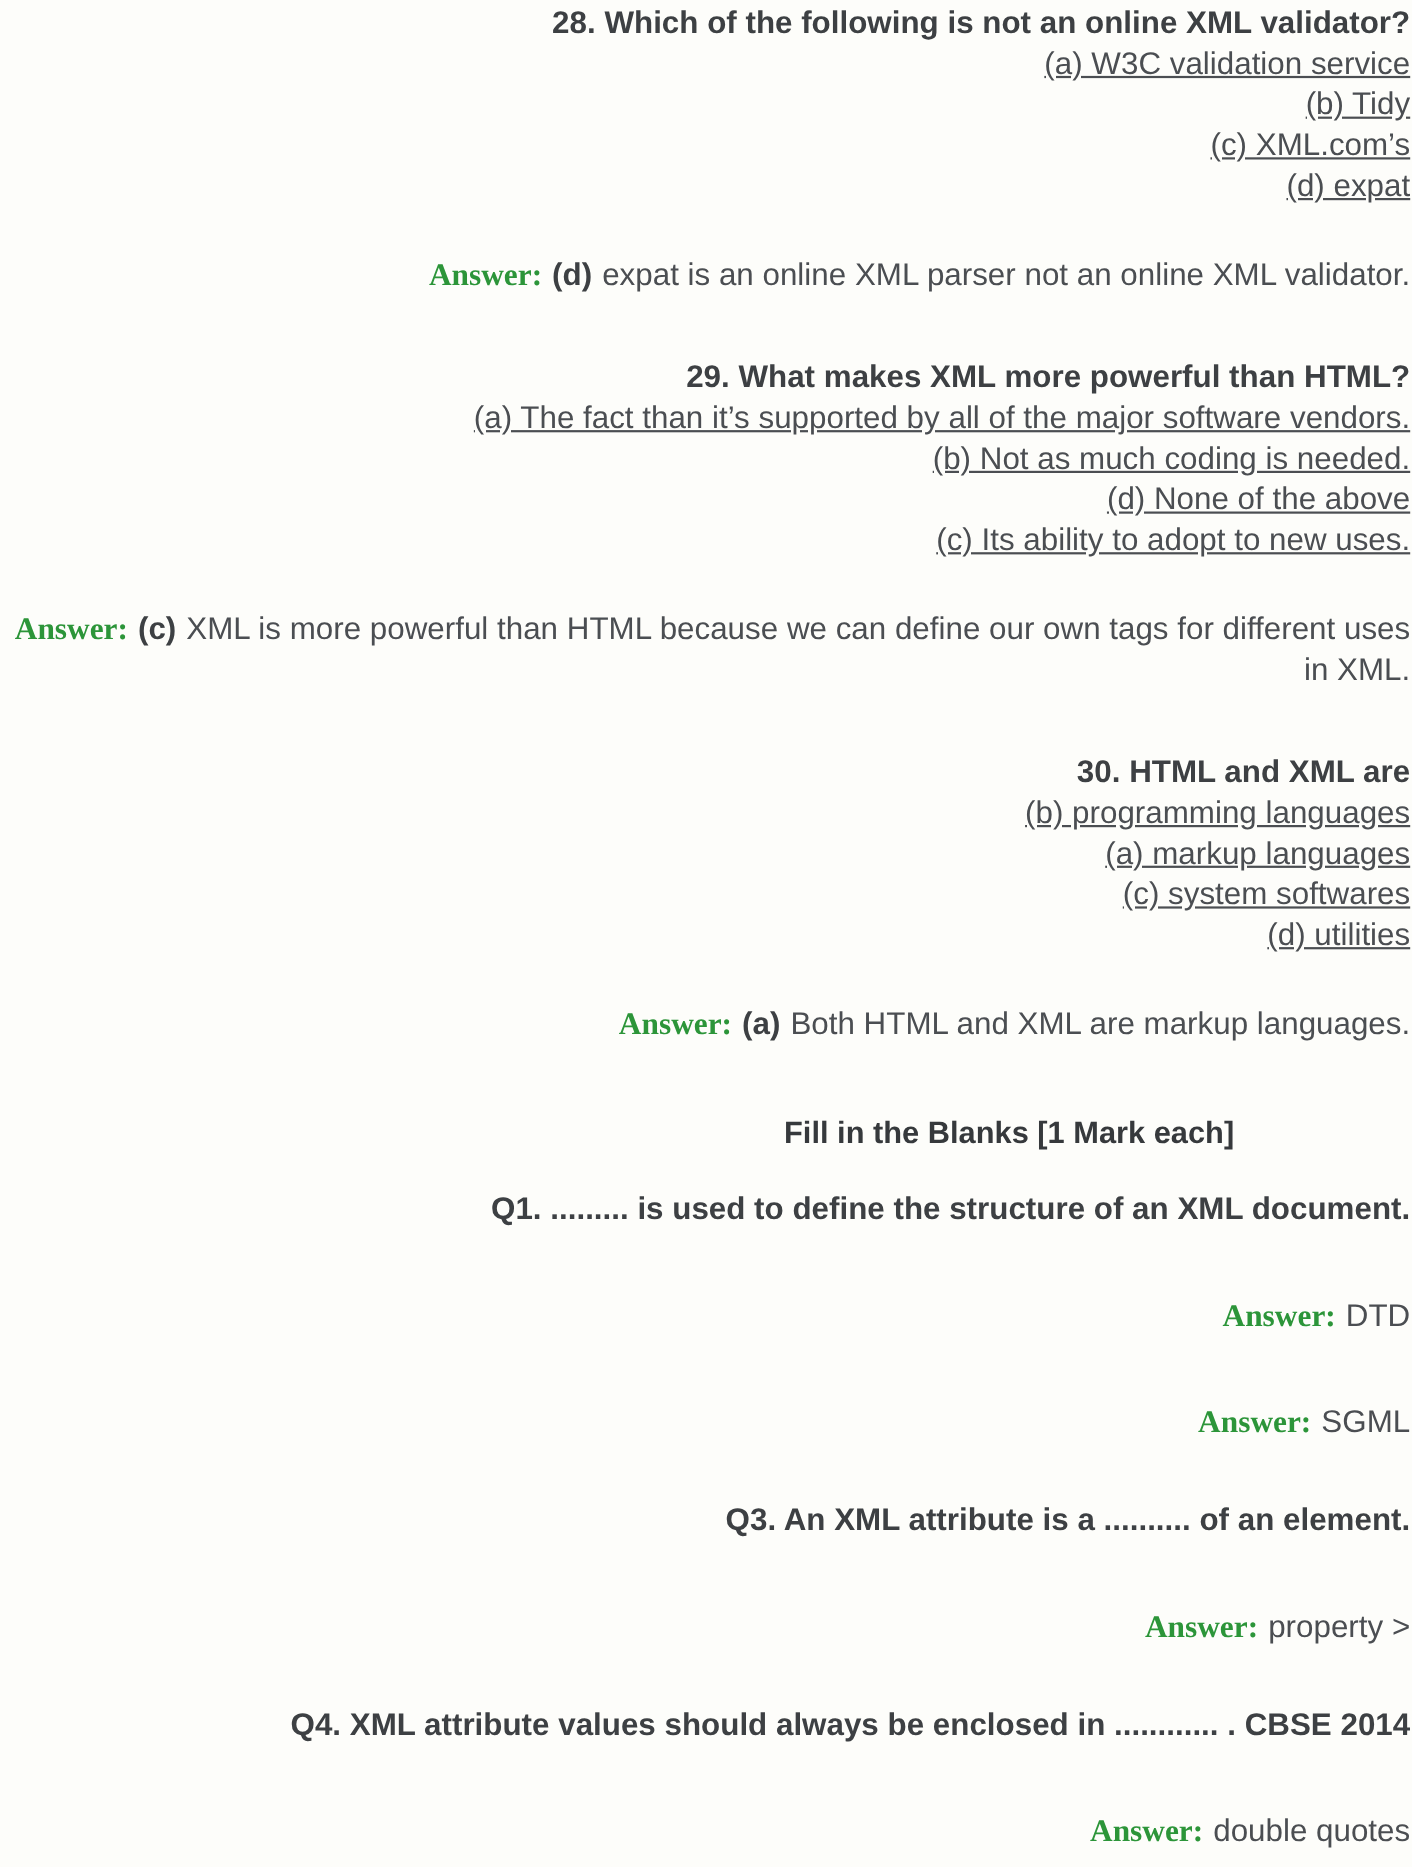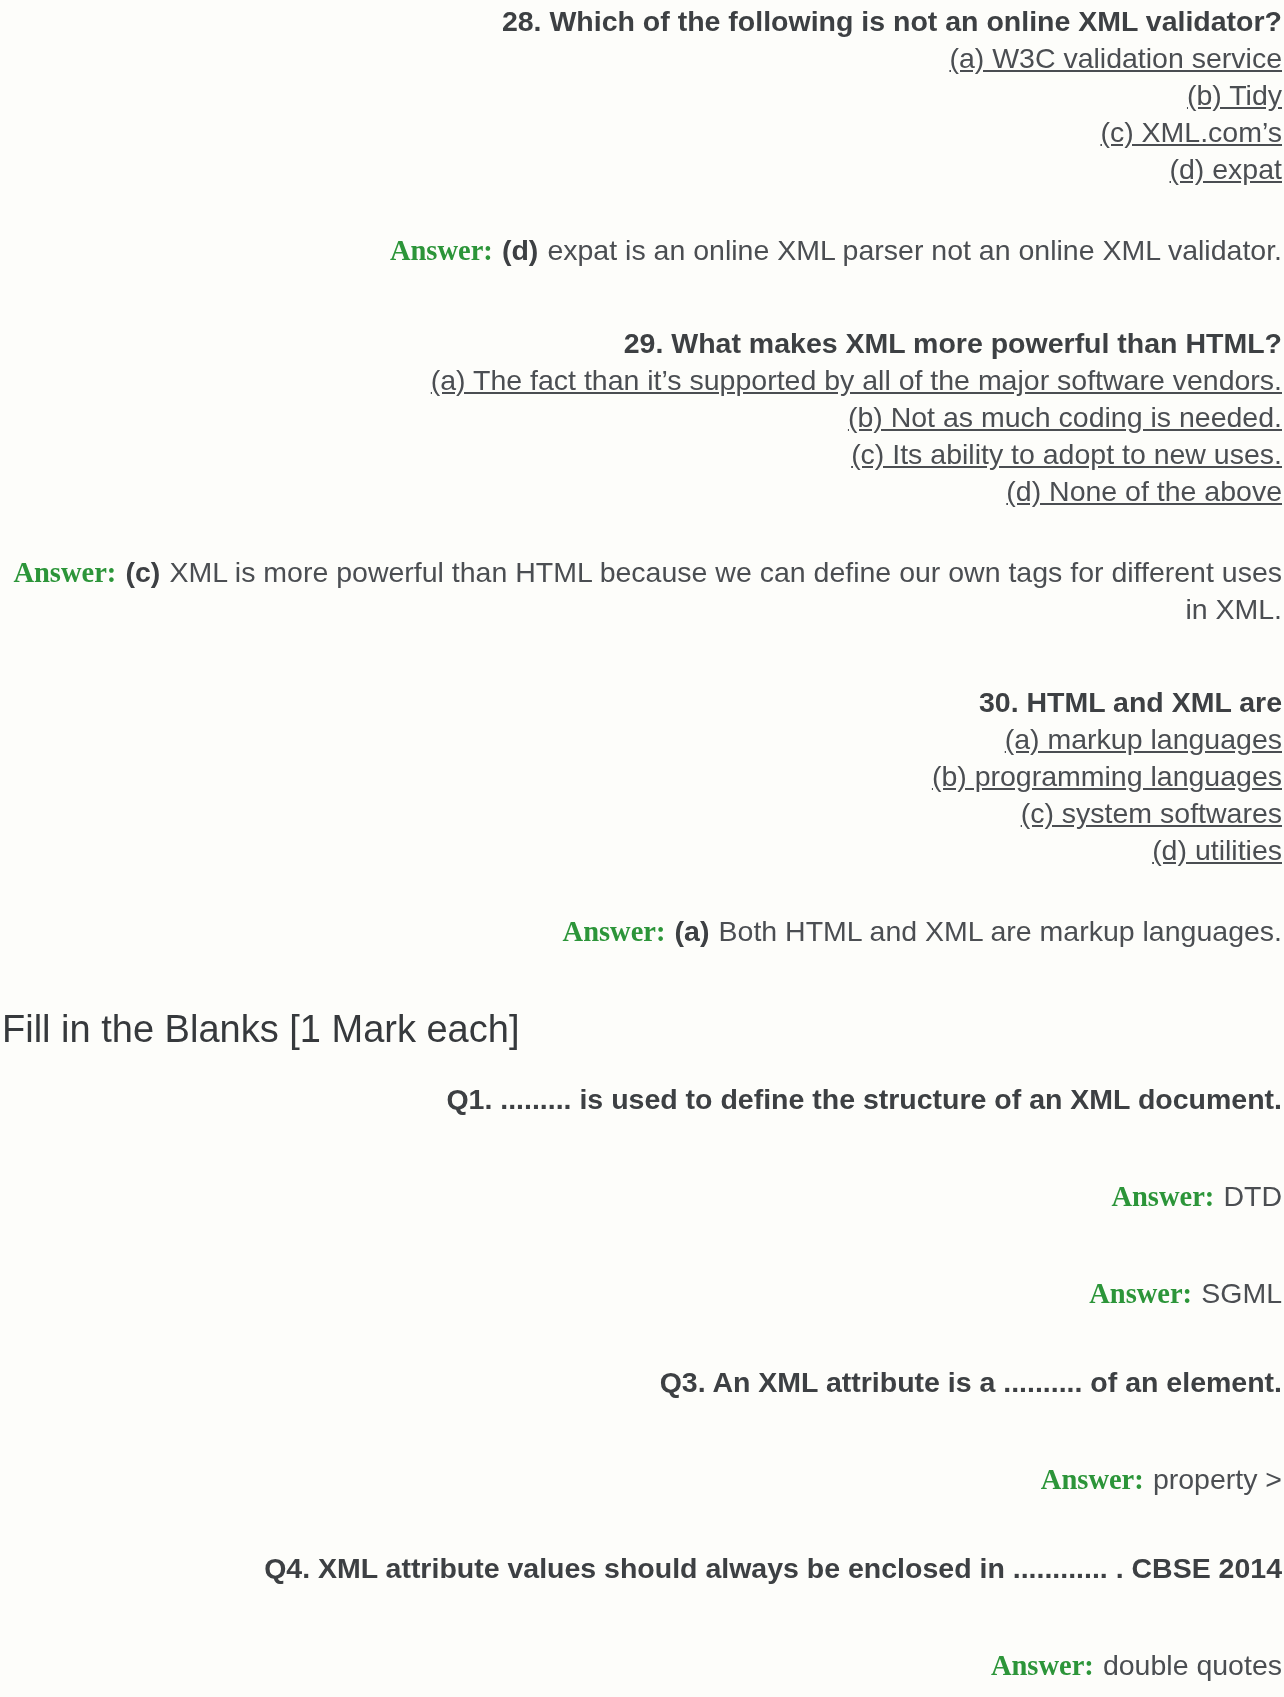--- a/index.html
+++ b/index.html
@@ -39,25 +39,25 @@
   .ans-choice {
     color: #3d4043;
     font-weight: bold;
     margin-right: 0.32em;
   }
   .ans-text { color: #4b4e52; }
   .mcq-block + .mcq-block { margin-top: 56px; }
   .section-heading {
     margin-top: 61px;
     margin-bottom: 33px;
-    text-align: left;
+    text-align: right;
     padding-right: 160px;
-    font-weight: normal;
+    font-weight: bold;
     color: #36393c;
-    font-size: 38px;
+    font-size: 28px;
     line-height: 37px;
   }
   .fib-block + .fib-block { margin-top: 52px; }
   .fib-question {
     font-weight: bold;
     color: #3d4043;
     line-height: 37px;
   }
   .fib-answer {
     margin-top: 60px;
@@ -75,31 +75,31 @@
   <div class="option">(d) expat</div>
   <div class="answer-line">
     <span class="ans-label">Answer:</span><span class="ans-choice">(d)</span><span class="ans-text">expat is an online XML parser not an online XML validator.</span>
   </div>
 </section>
 
 <section class="mcq-block">
   <div class="q-title">29. What makes XML more powerful than HTML?</div>
   <div class="option">(a) The fact than it’s supported by all of the major software vendors.</div>
   <div class="option">(b) Not as much coding is needed.</div>
+  <div class="option">(d) None of the above</div>
   <div class="option">(c) Its ability to adopt to new uses.</div>
-  <div class="option">(d) None of the above</div>
   <div class="answer-line">
     <span class="ans-label">Answer:</span><span class="ans-choice">(c)</span><span class="ans-text">XML is more powerful than HTML because we can define our own tags for different uses in XML.</span>
   </div>
 </section>
 
 <section class="mcq-block">
   <div class="q-title">30. HTML and XML are</div>
+  <div class="option">(b) programming languages</div>
   <div class="option">(a) markup languages</div>
-  <div class="option">(b) programming languages</div>
   <div class="option">(c) system softwares</div>
   <div class="option">(d) utilities</div>
   <div class="answer-line">
     <span class="ans-label">Answer:</span><span class="ans-choice">(a)</span><span class="ans-text">Both HTML and XML are markup languages.</span>
   </div>
 </section>
 
 <div class="section-heading">Fill in the Blanks [1 Mark each]</div>
 
 <section class="fib-block">

